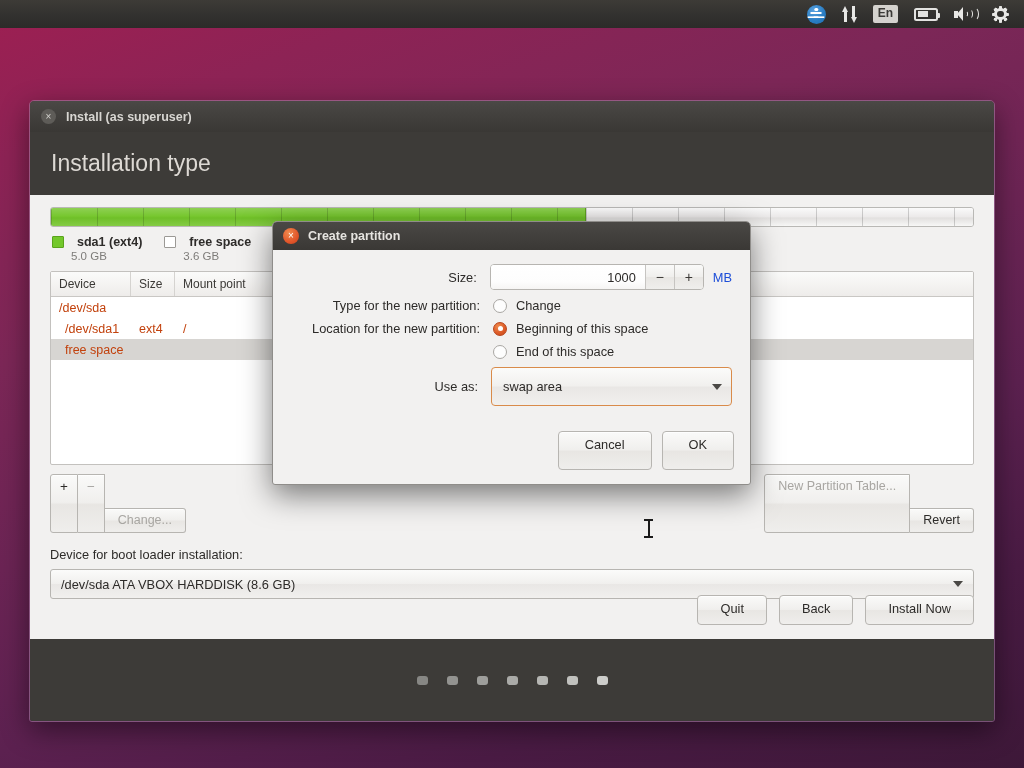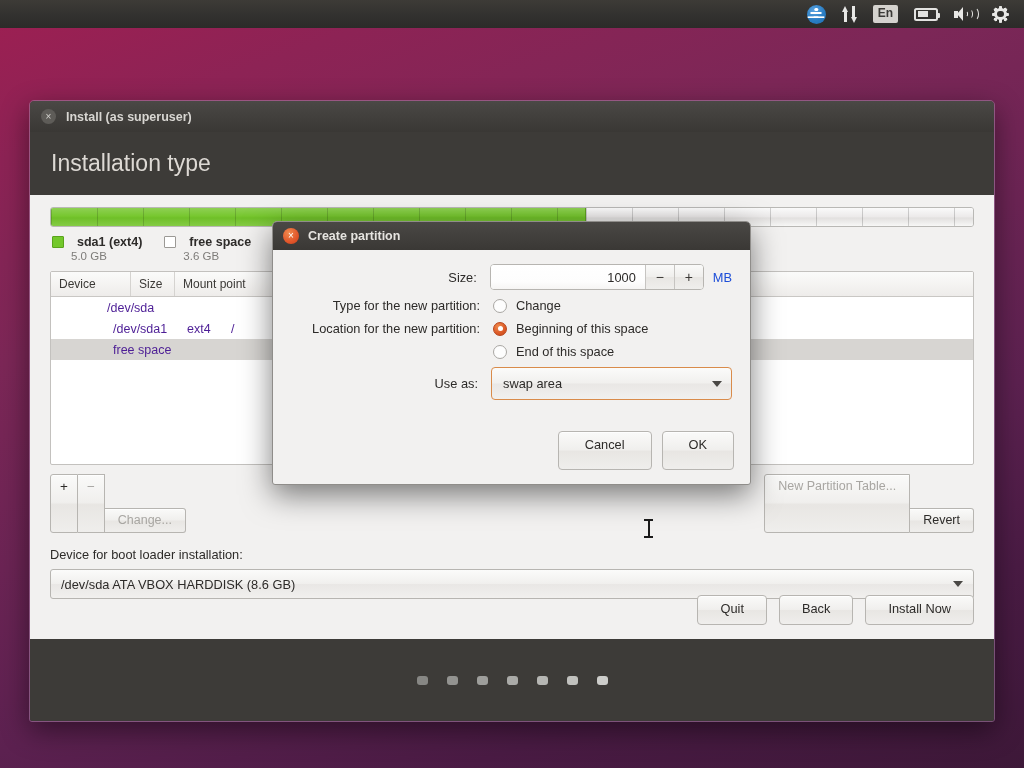--- a/index.html
+++ b/index.html
@@ -200,21 +200,21 @@
     display: flex; align-items: center; padding-left: 8px;
     border-right: 1px solid #d5d3d0;
   }
   .col-device { width: 80px; }
   .col-type   { width: 44px; }
   .col-mount  { width: 130px; }
   .col-format { width: 62px; }
   .col-size   { width: 92px; }
   .col-used   { width: 92px; }
   .col-system { flex: 1; border-right: none !important; }
-  .trow { display: flex; height: 21px; align-items: center; font-size: 12.5px; color: #4c1d95; padding-left: 48px; }
+  .trow { display: flex; height: 21px; align-items: center; font-size: 12.5px; color: #c2410c; }
   .trow.sel { background: #d7d5d2; }
   .trow > div { padding-left: 8px; overflow: hidden; white-space: nowrap; }
   .indent { padding-left: 14px !important; }
 
   
   #table-actions {
     display: flex; align-items: center; margin-top: 9px;
     justify-content: space-between;
   }
   #addremove-group { display: flex; }
@@ -314,21 +314,21 @@
   .radio.on {
     background: radial-gradient(circle at 35% 28%, #ef8a4c 0%, #dd5b28 58%, #c4481b 100%);
     border-color: #b8441a;
   }
   .radio.on::after {
     content: ""; width: 5px; height: 5px; border-radius: 50%; background: #fff;
   }
   .radio-label { font-size: 12.8px; color: #2d2b29; }
 
   #useas-select {
-    width: 241px; height: 33px;
+    width: 241px; height: 39px;
     background: linear-gradient(to bottom, #fbfbfa 0%, #f1f0ee 48%, #e9e7e5 52%, #f1f0ee 100%);
     border: 1px solid #d98b4a; border-radius: 4px;
     display: flex; align-items: center; justify-content: space-between;
     padding: 0 9px 0 11px;
   }
   #useas-value { font-size: 12.8px; color: #2d2b29; }
 
   #dialog-buttons {
     position: absolute; right: 16px; bottom: 14px; display: flex; gap: 10px;
   }

